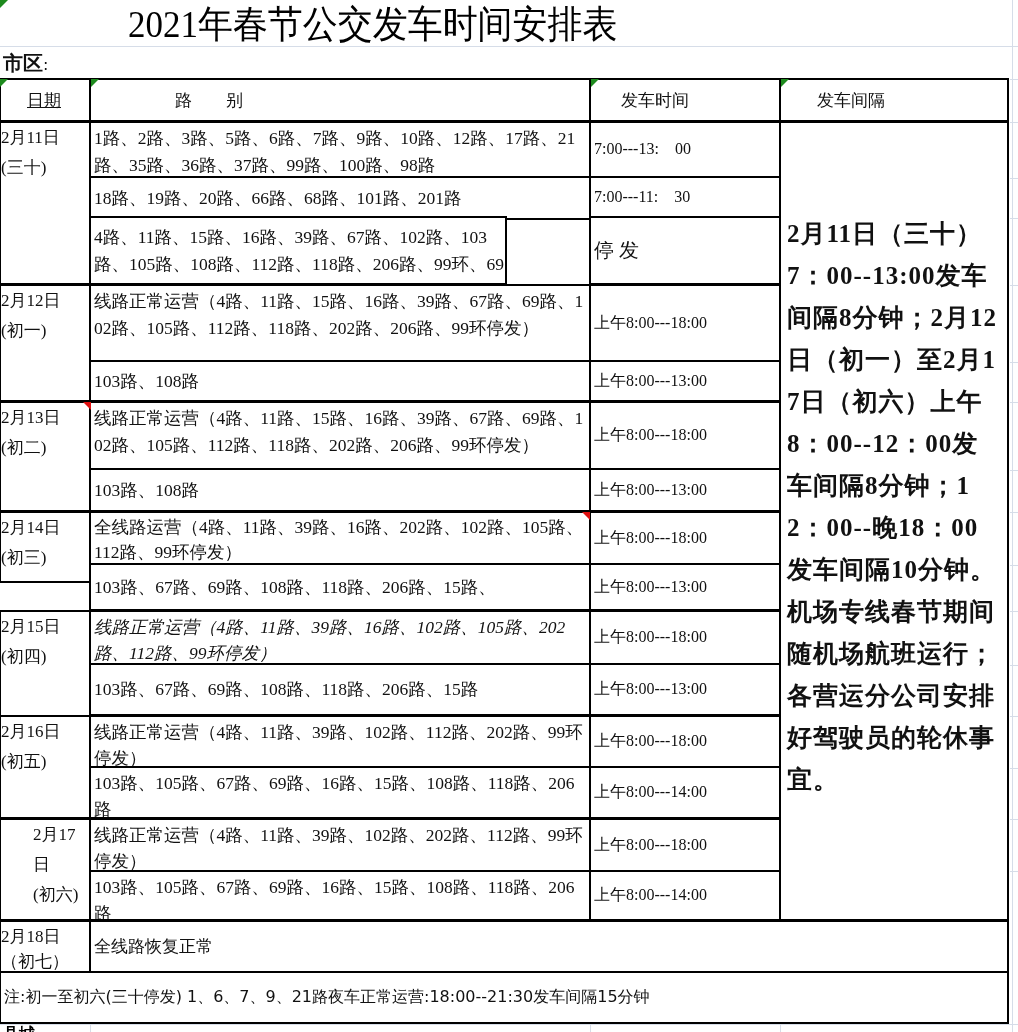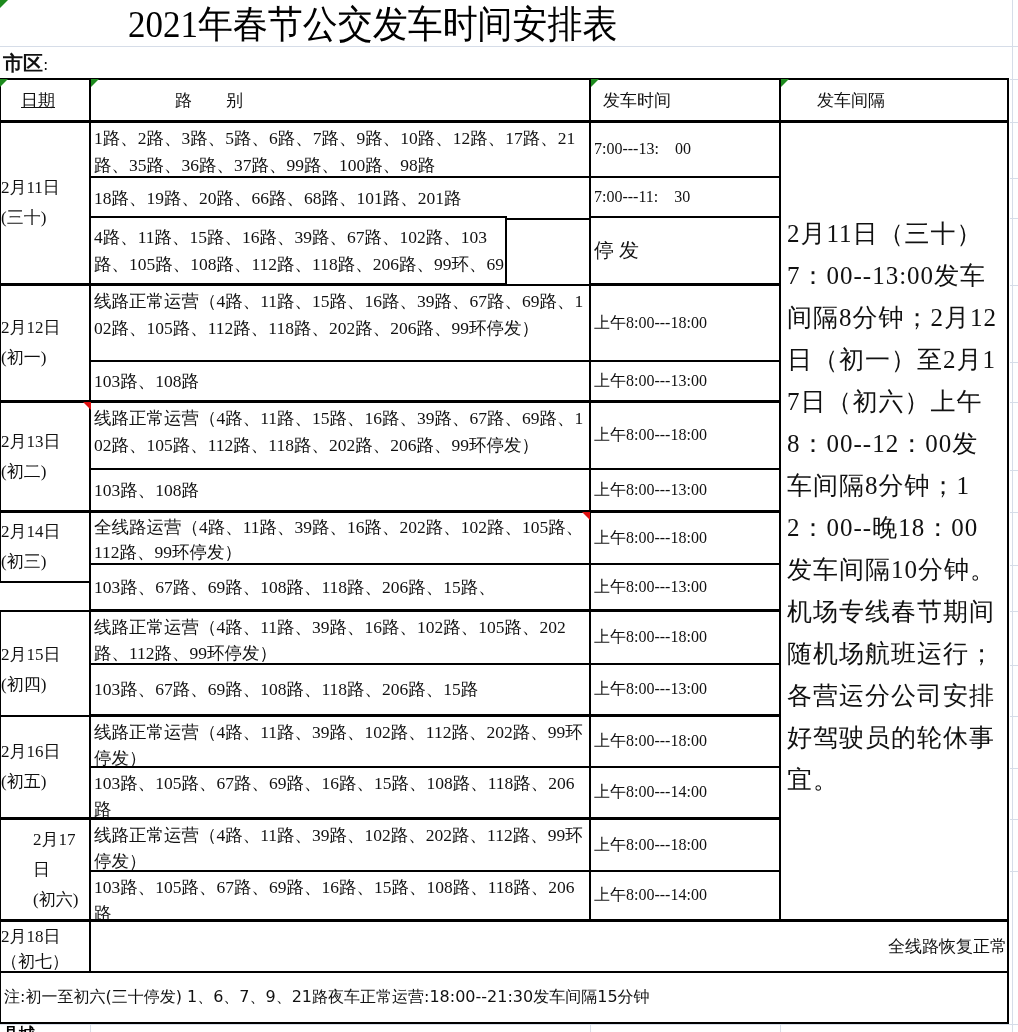--- a/index.html
+++ b/index.html
@@ -39,24 +39,24 @@
     font-size:17.5px; line-height:27px; padding:2px 0 0 3px;
     word-break:break-all;
   }
   .route.single { display:flex; align-items:center; padding-top:0; }
   .time {
     font-size:16px; display:flex; align-items:center; padding-left:3px;
     white-space:nowrap;
   }
   .date {
     font-size:17px; line-height:30px; display:flex; flex-direction:column;
-    justify-content:center; padding-left:0px;
+    padding-left:0px;
   }
   .interval {
-    font-size:25px; font-weight:normal; line-height:42px; padding:4px 6px 0 6px;
+    font-size:25px; font-weight:bold; line-height:42px; padding:4px 6px 0 6px;
     word-break:break-all; letter-spacing:1px;
   }
   .note {
     font-family: "DejaVu Sans", "Liberation Sans", sans-serif;
     font-size:16px; display:flex; align-items:center; padding-left:3px;
     white-space:nowrap;
   }
   .marker-green {
     position:absolute; width:0; height:0;
     border-top:8px solid #1e8a1e; border-right:8px solid transparent;
@@ -97,27 +97,27 @@
 <div class="gl-v" style="left:590px;top:1025px;height:8px"></div>
 <div class="gl-v" style="left:780px;top:1025px;height:8px"></div>
 
 <div class="title">2021年春节公交发车时间安排表</div>
 <div class="marker-green" style="left:0;top:0;"></div>
 
 <div class="region-label">
   <span>市区</span><span class="colon">:</span>
 </div>
 
-<div class="cell hdr" style="left:0;top:79px;width:92px;height:44px;padding-left:20px;text-decoration:underline;">
+<div class="cell hdr" style="left:0;top:79px;width:92px;height:44px;padding-left:26px;text-decoration:underline;">
   <span>日期</span>
 </div>
 <div class="cell hdr" style="left:90px;top:79px;width:502px;height:44px;padding-left:84px;">
   <span style="white-space:pre">路　　别</span>
 </div>
-<div class="cell hdr" style="left:590px;top:79px;width:192px;height:44px;padding-left:12px;">
+<div class="cell hdr" style="left:590px;top:79px;width:192px;height:44px;padding-left:30px;">
   <span>发车时间</span>
 </div>
 <div class="cell hdr" style="left:780px;top:79px;width:230px;height:44px;padding-left:36px;">
   <span>发车间隔</span>
 </div>
 <div class="marker-green" style="left:0;top:79px;"></div>
 <div class="marker-green" style="left:91px;top:79px;"></div>
 <div class="marker-green" style="left:591px;top:79px;"></div>
 <div class="marker-green" style="left:781px;top:79px;"></div>
 
@@ -198,21 +198,21 @@
 </div>
 <div class="cell time" style="left:590px;top:564px;width:192px;height:48px;">
   <span>上午8:00---13:00</span>
 </div>
 <div class="marker-red" style="left:582px;top:512px;"></div>
 
 <div class="cell date" style="left:0;top:611px;width:92px;height:120px;">
   <span>2月15日</span>
   <span>(初四)</span>
 </div>
-<div class="cell route" style="left:90px;top:611px;width:502px;height:71px;line-height:26px;">
+<div class="cell route" style="left:90px;top:611px;width:502px;height:71px;line-height:26px;font-style:italic;">
   <span>线路正常运营（4路、11路、39路、16路、102路、105路、202路、112路、99环停发）</span>
 </div>
 <div class="cell time" style="left:590px;top:611px;width:192px;height:55px;">
   <span>上午8:00---18:00</span>
 </div>
 <div class="cell route single" style="left:90px;top:664px;width:502px;height:53px;">
   <span>103路、67路、69路、108路、118路、206路、15路</span>
 </div>
 <div class="cell time" style="left:590px;top:664px;width:192px;height:53px;">
   <span>上午8:00---13:00</span>
@@ -249,21 +249,21 @@
   <span>103路、105路、67路、69路、16路、15路、108路、118路、206路</span>
 </div>
 <div class="cell time" style="left:590px;top:871px;width:192px;height:51px;">
   <span>上午8:00---14:00</span>
 </div>
 
 <div class="cell date" style="left:0;top:921px;width:92px;height:53px;line-height:25px;justify-content:flex-start;padding-top:2px;">
   <span>2月18日</span>
   <span>（初七）</span>
 </div>
-<div class="cell route single" style="left:90px;top:921px;width:920px;height:53px;font-family:'DejaVu Sans','Liberation Sans',sans-serif;font-size:17px;justify-content:flex-end;">
+<div class="cell route single" style="left:90px;top:921px;width:920px;height:53px;font-family:'DejaVu Sans','Liberation Sans',sans-serif;font-size:17px;">
   <span>全线路恢复正常</span>
 </div>
 
 <div class="cell note" style="left:0;top:972px;width:1010px;height:53px;">
   <span>注:初一至初六(三十停发) 1、6、7、9、21路夜车正常运营:18:00--21:30发车间隔15分钟</span>
 </div>
 
 <div class="partial">县城</div>
 
 </body></html>

